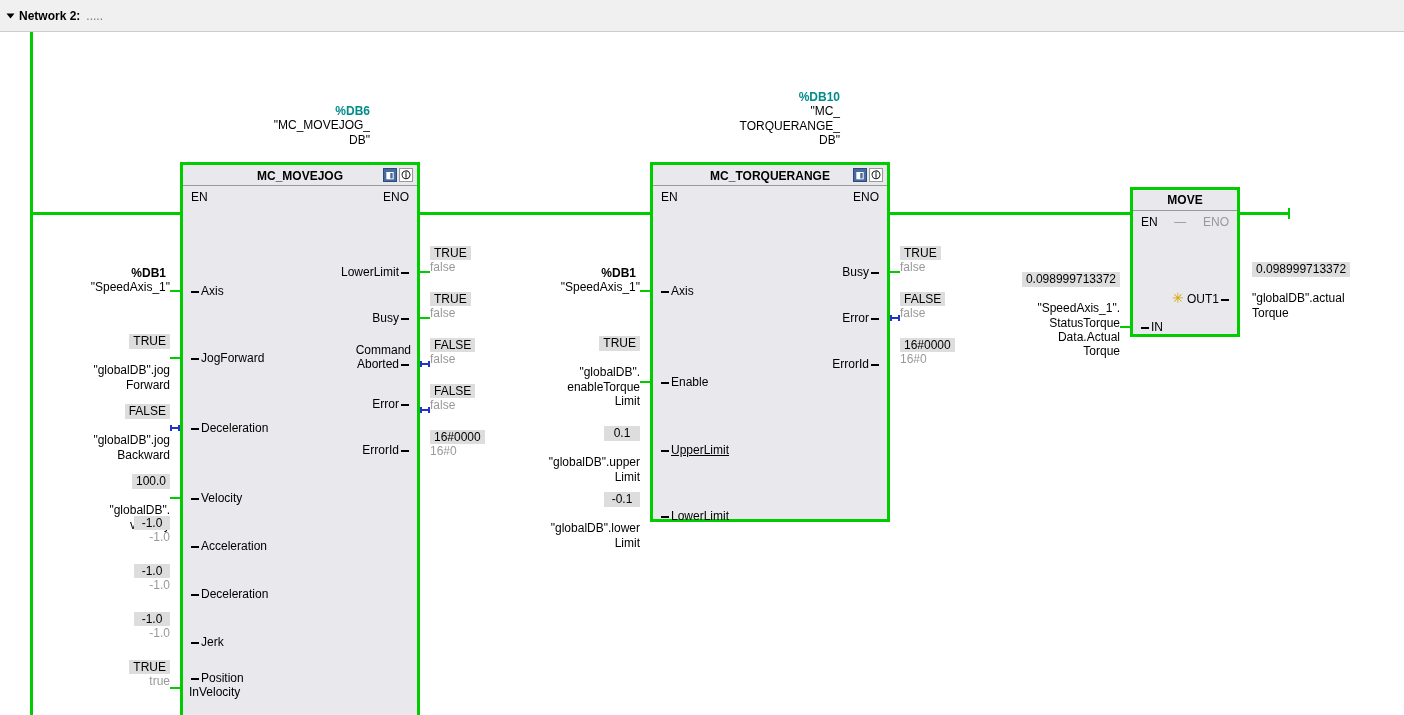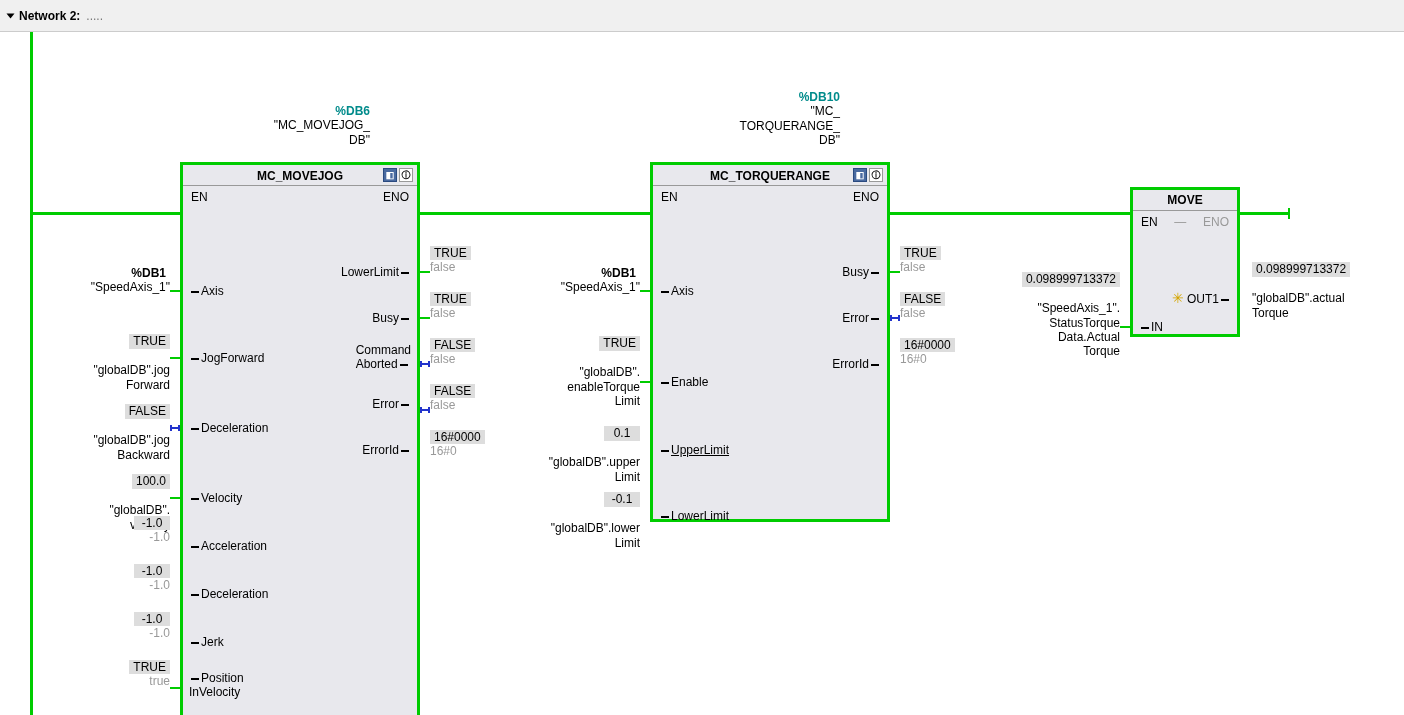--- a/index.html
+++ b/index.html
@@ -212,21 +212,21 @@
     <div class="pin" style="left:6px; top:256px;"><span class="pin-mark"></span><span>Deceleration</span></div>
     <div class="pin" style="left:6px; top:326px;"><span class="pin-mark"></span><span>Velocity</span></div>
     <div class="pin" style="left:6px; top:374px;"><span class="pin-mark"></span><span>Acceleration</span></div>
     <div class="pin" style="left:6px; top:422px;"><span class="pin-mark"></span><span>Deceleration</span></div>
     <div class="pin" style="left:6px; top:470px;"><span class="pin-mark"></span><span>Jerk</span></div>
     <div class="pin" style="left:6px; top:506px; white-space:pre-line;"><span class="pin-mark"></span><span>Position
 InVelocity</span></div>
 
     <div class="pin" style="right:6px; top:100px;"><span>LowerLimit</span><span class="pin-mark"></span></div>
     <div class="pin" style="right:6px; top:146px;"><span>Busy</span><span class="pin-mark"></span></div>
-    <div class="pin" style="right:6px; top:178px; text-align:left; white-space:pre-line;"><span>Command
+    <div class="pin" style="right:6px; top:178px; text-align:right; white-space:pre-line;"><span>Command
 Aborted</span><span class="pin-mark"></span></div>
     <div class="pin" style="right:6px; top:232px;"><span>Error</span><span class="pin-mark"></span></div>
     <div class="pin" style="right:6px; top:278px;"><span>ErrorId</span><span class="pin-mark"></span></div>
   </div>
 
   <div class="tag-box" style="left:60px; top:234px; width:110px;">
     <span class="live-val db-id" style="background:none;">%DB1</span><br>
     <span class="sym">"SpeedAxis_1"</span>
   </div>
   <div class="conn-green" style="left:170px; top:258px; width:10px;"></div>

